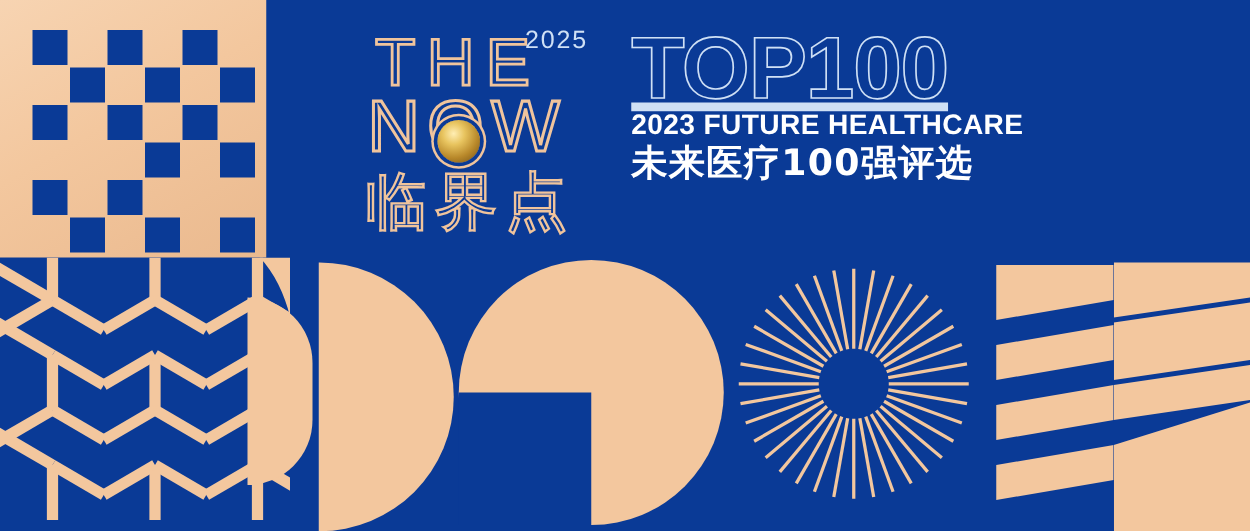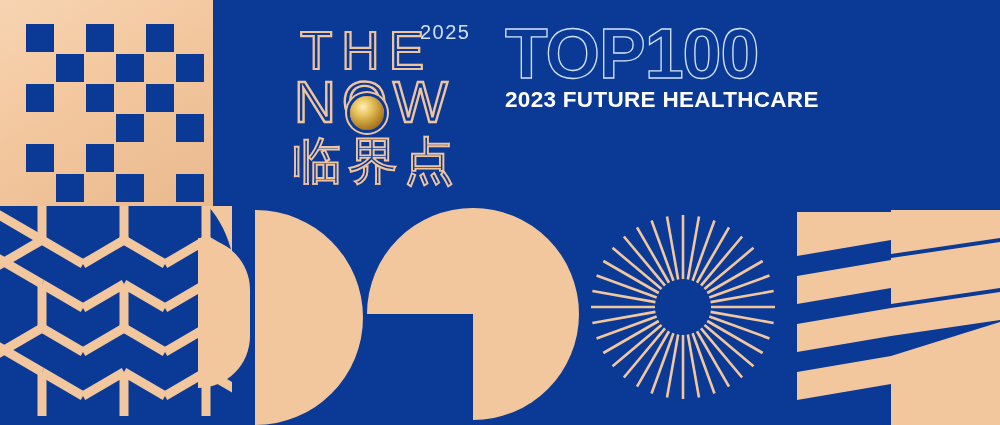--- a/index.html
+++ b/index.html
@@ -103,20 +103,21 @@
   }
 
   
   #title-block{position:absolute;left:505px;top:22px;width:340px;}
   #top100{
     font-size:70px;line-height:0.92;font-weight:700;
     letter-spacing:-1px;
     color:transparent;
     -webkit-text-stroke:1.3px #cfe0f5;
     font-family:"Liberation Sans",sans-serif;
+    text-decoration:underline;
   }
   .eng-line{
     color:#ffffff;font-weight:700;font-size:22.5px;
     line-height:1.05;letter-spacing:0.3px;
     white-space:nowrap;
   }
   #eng1{margin-top:2px;}
   #cn-sub{
     color:#ffffff;font-weight:700;font-size:29px;
     line-height:1.1;margin-top:3px;letter-spacing:1px;
@@ -272,15 +273,16 @@
     <div id="logo-the">THE</div>
     <div id="logo-year">2025</div>
     <div id="logo-now">NOW</div>
     <div id="logo-orb"></div>
     <div id="logo-cn">临界点</div>
   </div>
 
   <div id="title-block">
     <div id="top100">TOP100</div>
     <div class="eng-line" id="eng1">2023 FUTURE HEALTHCARE</div>
+    <div id="cn-sub">未来医疗100强评选</div>
   </div>
 
 </div>
 
 </body></html>

